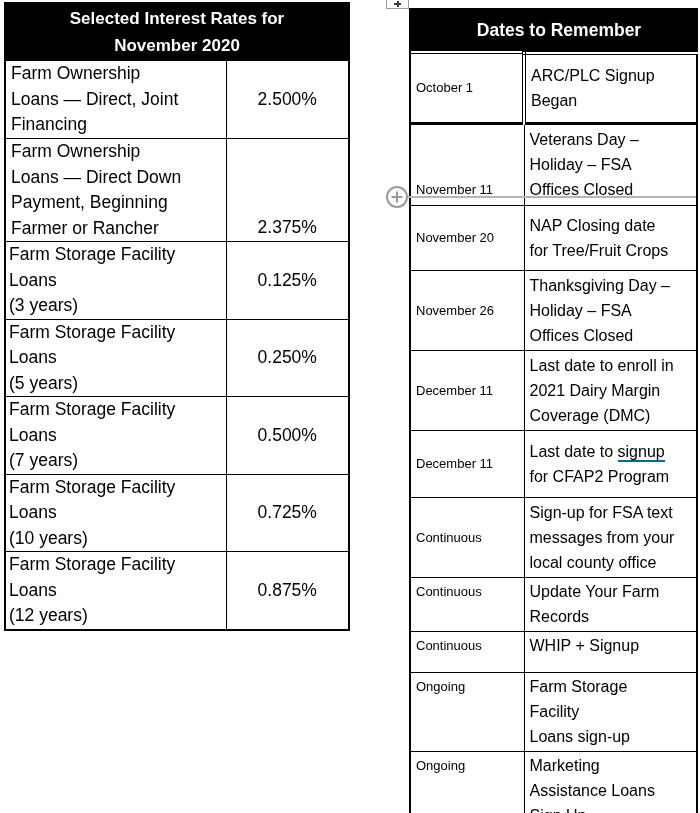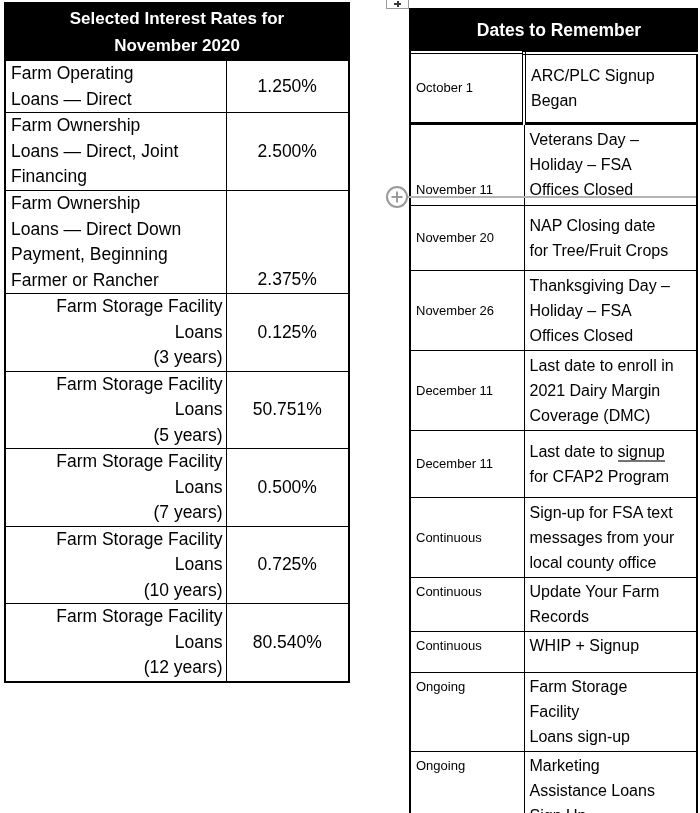--- a/index.html
+++ b/index.html
@@ -8,36 +8,36 @@
   table{border-collapse:collapse;table-layout:fixed;position:absolute;}
   td,th{box-sizing:border-box;overflow:hidden;}
 
   
   #rates{left:4px;top:2px;width:344px;border:2px solid #000;}
   #rates th{background:#000;color:#fff;font-weight:bold;font-size:17px;line-height:27px;
             text-align:center;vertical-align:middle;white-space:pre-line;border:1px solid #000;}
   #rates td{border:1px solid #000;font-size:17.5px;line-height:25.5px;vertical-align:middle;
             white-space:pre-line;padding:0 3px;}
   #rates td.lbl{text-align:left;padding-left:5px;}
-  #rates td.lblc{text-align:right;margin-left:20px;}
+  #rates td.lblc{text-align:left;margin-left:20px;}
   #rates td.val{text-align:center;}
   #rates td.vbottom{vertical-align:bottom;padding-bottom:1px;}
 
   
   #dates{left:409px;top:8px;width:287px;border:2px solid #000;}
   #dates th{background:#000;color:#fff;font-weight:bold;font-size:17.5px;
             text-align:center;vertical-align:middle;border:1px solid #000;padding-left:12px;}
   #dates td{border:1px solid #000;font-size:16px;line-height:25px;vertical-align:middle;
             white-space:pre-line;text-align:left;padding:2px 4px 2px 5px;}
   #dates tr.vtop td{vertical-align:top;padding-top:1px;}
   #dates tr.vbot td{vertical-align:bottom;padding-bottom:3px;}
   #dates td.thickb{border-bottom:3px solid #000;}
   #dates td.dbl{border-left:4px double #000;border-top:4px double #000;}
   #dates td.datecol{font-size:13px;}
-  .link{border-bottom:2px solid #737373;cursor:pointer;}
+  .link{border-bottom:2px solid #0369a1;cursor:pointer;}
 
   
   #move-handle-clip{position:absolute;left:386px;top:0;width:24px;height:9px;overflow:hidden;}
   #move-handle{position:absolute;left:0;top:-9px;width:21px;height:16px;background:#fff;
                border:1px solid #9a9a9a;display:flex;align-items:flex-end;justify-content:center;}
   #move-cross{width:7px;height:5px;position:relative;margin-bottom:1px;}
   #move-cross:before{content:"";position:absolute;left:0;top:1px;width:7px;height:2px;background:#3c3c3c;}
   #move-cross:after{content:"";position:absolute;left:2.5px;top:-1px;width:2px;height:6px;background:#3c3c3c;}
   #insert-line{position:absolute;left:407px;top:196px;width:289px;height:2px;background:#b4b4b4;z-index:3;}
   #insert-row{position:absolute;left:385px;top:185px;width:24px;height:24px;z-index:4;cursor:pointer;}
@@ -56,25 +56,20 @@
   <table id="rates">
     <colgroup>
         <col style="width:221px">
         <col style="width:123px">
       </colgroup>
     <tbody>
         <tr style="height:56px">
       <th colspan="2">Selected Interest Rates for
 November 2020</th>
     </tr>
-    <tr style="height:51px">
-      <td class="lbl">Farm Operating
-Loans — Direct</td>
-      <td class="val">1.250%</td>
-    </tr>
     <tr style="height:78px">
       <td class="lbl">Farm Ownership
 Loans — Direct, Joint
 Financing</td>
       <td class="val">2.500%</td>
     </tr>
     <tr style="height:103px">
       <td class="lbl">Farm Ownership
 Loans — Direct Down
 Payment, Beginning
@@ -84,39 +79,39 @@
     <tr style="height:77px">
       <td class="lblc">Farm Storage Facility
 Loans
 (3 years)</td>
       <td class="val">0.125%</td>
     </tr>
     <tr style="height:77px">
       <td class="lblc">Farm Storage Facility
 Loans
 (5 years)</td>
-      <td class="val">50.751%</td>
+      <td class="val">0.250%</td>
     </tr>
     <tr style="height:77px">
       <td class="lblc">Farm Storage Facility
 Loans
 (7 years)</td>
       <td class="val">0.500%</td>
     </tr>
     <tr style="height:77px">
       <td class="lblc">Farm Storage Facility
 Loans
 (10 years)</td>
       <td class="val">0.725%</td>
     </tr>
     <tr style="height:77px">
       <td class="lblc">Farm Storage Facility
 Loans
 (12 years)</td>
-      <td class="val">80.540%</td>
+      <td class="val">0.875%</td>
     </tr>
   </tbody>
     </table>
 
   <table id="dates">
     <colgroup>
         <col style="width:114px">
         <col style="width:173px">
       </colgroup>
     <tbody>

